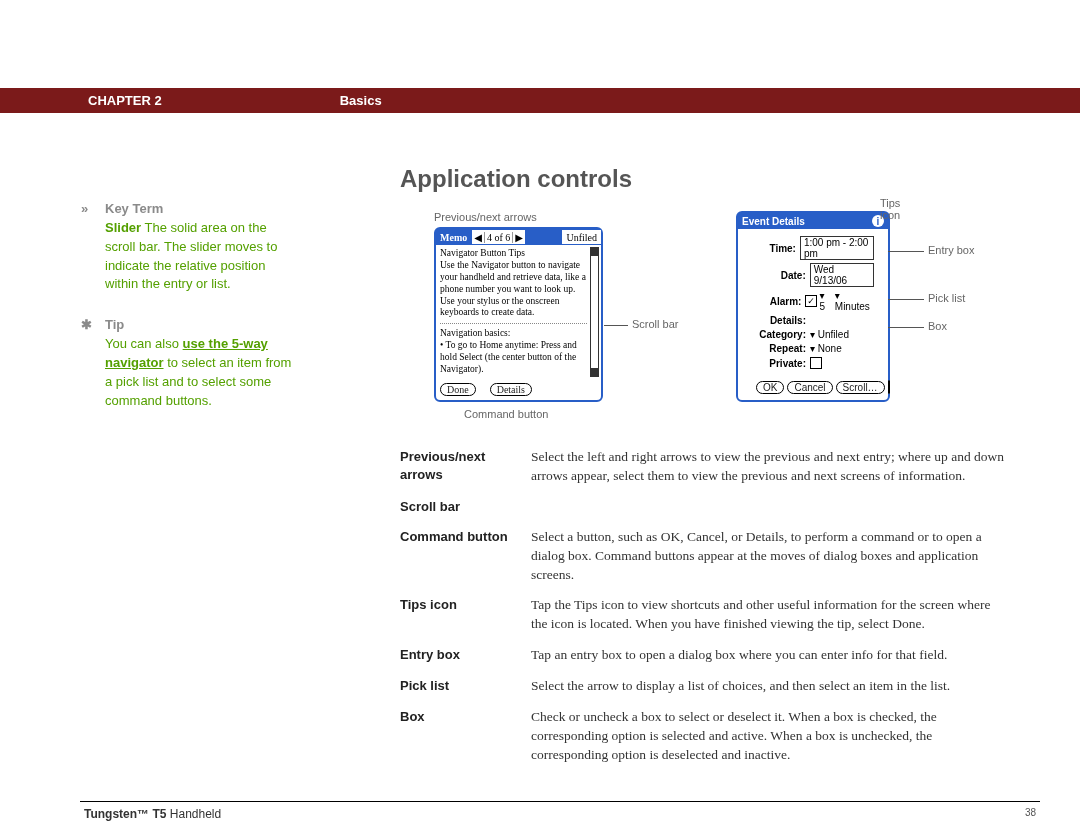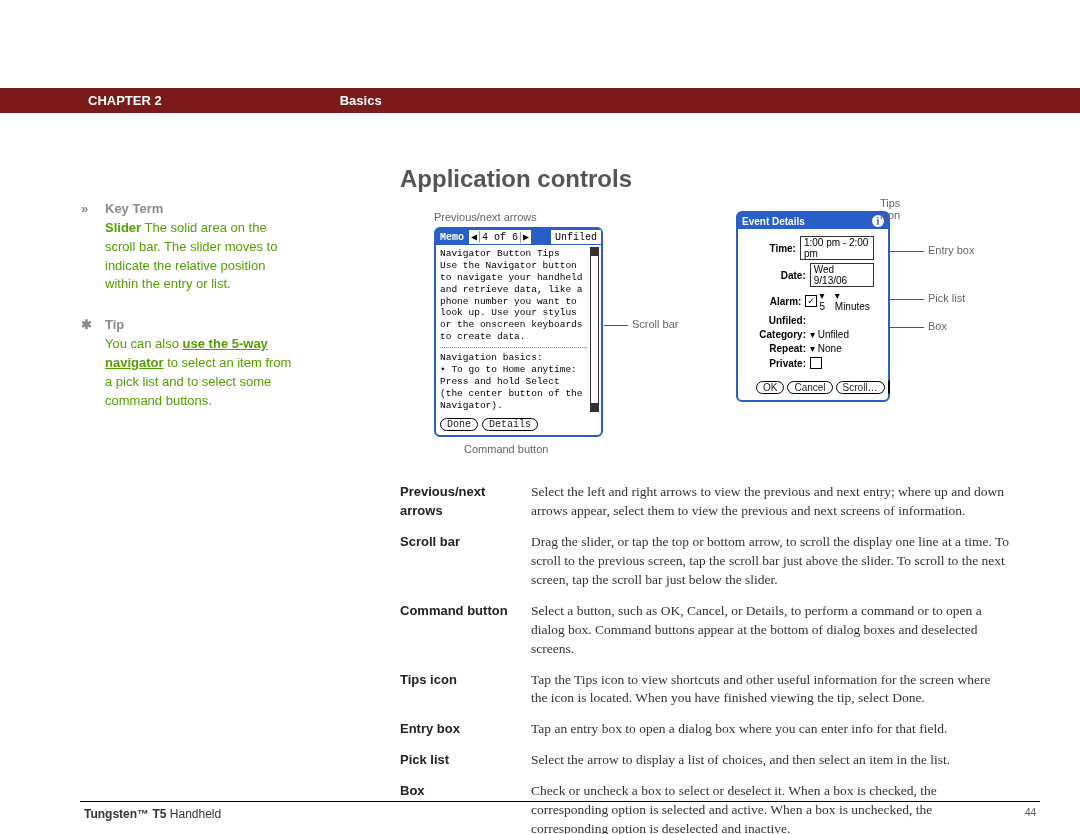--- a/index.html
+++ b/index.html
@@ -13,30 +13,30 @@
   .sidebar .hdr{color:#8a8a8a;font-weight:bold;}
   .sidebar .sym{color:#8a8a8a;font-weight:bold;position:absolute;left:-24px;}
   .sidebar .blk{position:relative;margin-bottom:22px;}
   .sidebar b{color:#54a000;font-weight:bold;}
   .sidebar u{text-decoration:underline;font-weight:bold;}
   .main{position:absolute;left:400px;top:165px;width:610px;}
   h1{font-family:Arial,Helvetica,sans-serif;font-size:24px;font-weight:bold;color:#555;margin:0 0 18px 0;}
   .figrow{display:flex;gap:16px;align-items:flex-start;}
   .cap{font-family:Arial,Helvetica,sans-serif;font-size:11px;color:#666;}
   
-  .dev{border:2px solid #285ec7;border-radius:6px;width:165px;font-family:Liberation Mono, monospace;
+  .dev{border:2px solid #285ec7;border-radius:6px;width:165px;font-family:Liberation Serif, serif;
        font-size:10px;background:#fff;}
   .dev .titlebar{background:#285ec7;color:#fff;display:flex;align-items:center;padding:0;height:16px;}
   .dev .titlebar .t{padding:0 4px;font-weight:bold;}
   .dev .titlebar .nav{background:#fff;color:#000;margin-left:1px;height:14px;display:flex;align-items:center;}
   .dev .titlebar .nav span{padding:0 2px;border-right:1px solid #999;}
   .dev .titlebar .cat{margin-left:auto;background:#fff;color:#000;padding:0 4px;height:14px;display:flex;align-items:center;}
   .dev .body{padding:3px 4px;font-size:9.5px;line-height:1.25;color:#000;min-height:96px;position:relative;}
   .dev .body .sep{border-top:1px dotted #888;margin:4px 0;}
-  .dev .btns{padding:4px;display:flex;gap:4px;}
+  .dev .btns{padding:4px;display:flex;gap:14px;}
   .pbtn{border:1px solid #000;border-radius:9px;padding:0 6px;font-size:10px;background:#fff;display:inline-block;}
   .dev .sb{position:absolute;right:2px;top:2px;bottom:2px;width:7px;border:1px solid #333;}
   .dev .sb::before{content:"";position:absolute;left:0;right:0;top:0;height:8px;background:#333;}
   .dev .sb::after{content:"";position:absolute;left:0;right:0;bottom:0;height:8px;background:#333;}
   .memo-stack{display:flex;flex-direction:column;gap:4px;}
   .memo-stack .figwrap{position:relative;}
   .lead{position:absolute;border-top:1px solid #555;}
   .leadlbl{position:absolute;font-family:Arial,Helvetica,sans-serif;font-size:11px;color:#666;white-space:nowrap;}
   
   .ev{border:2px solid #285ec7;border-radius:6px;width:150px;font-family:Arial,Helvetica,sans-serif;font-size:10px;}
@@ -142,21 +142,21 @@
               <span class="lbl">Date:</span>
             <span class="ebox">Wed 9/13/06</span>
             </div>
           <div class="row">
               <span class="lbl">Alarm:</span>
             <span class="chk">✓</span>
             <span class="dd">5</span>
             <span style="margin-left:3px" class="dd">Minutes</span>
             </div>
           <div class="row">
-              <span class="lbl">Unfiled:</span>
+              <span class="lbl">Details:</span>
             </div>
           <div class="row">
               <span class="lbl">Category:</span>
             <span class="dd">Unfiled</span>
             </div>
           <div class="row">
               <span class="lbl">Repeat:</span>
             <span class="dd">None</span>
             </div>
           <div class="row">
@@ -180,25 +180,24 @@
     </div>
   </div>
 
   <div class="defs" id="defs">
       <div class="r">
         <div class="k">Previous/next arrows</div>
         <div class="v">Select the left and right arrows to view the previous and next entry; where up and down arrows appear, select them to view the previous and next screens of information.</div>
       </div>
       <div class="r">
         <div class="k">Scroll bar</div>
-        <div class="v">Drag the slider, or tap the top or bottom arrow, to scroll the display one line at a time. To scroll to the previous screen, tap the scroll bar just above the slider. To scroll to the next screen, tap the scroll bar just below the slider.</div>
       </div>
       <div class="r">
         <div class="k">Command button</div>
-        <div class="v">Select a button, such as OK, Cancel, or Details, to perform a command or to open a dialog box. Command buttons appear at the bottom of dialog boxes and deselected screens.</div>
+        <div class="v">Select a button, such as OK, Cancel, or Details, to perform a command or to open a dialog box. Command buttons appear at the moves of dialog boxes and application screens.</div>
       </div>
       <div class="r">
         <div class="k">Tips icon</div>
         <div class="v">Tap the Tips icon to view shortcuts and other useful information for the screen where the icon is located. When you have finished viewing the tip, select Done.</div>
       </div>
       <div class="r">
         <div class="k">Entry box</div>
         <div class="v">Tap an entry box to open a dialog box where you can enter info for that field.</div>
       </div>
       <div class="r">
@@ -210,14 +209,14 @@
         <div class="v">Check or uncheck a box to select or deselect it. When a box is checked, the corresponding option is selected and active. When a box is unchecked, the corresponding option is deselected and inactive.</div>
       </div>
     </div>
 </div>
 
 <div class="footer">
   <div class="line"></div>
   <span class="prod">
     <b>Tungsten™ T5</b><span> Handheld</span>
   </span>
-  <span class="pn">44</span>
+  <span class="pn">38</span>
 </div>
 
 </body></html>

